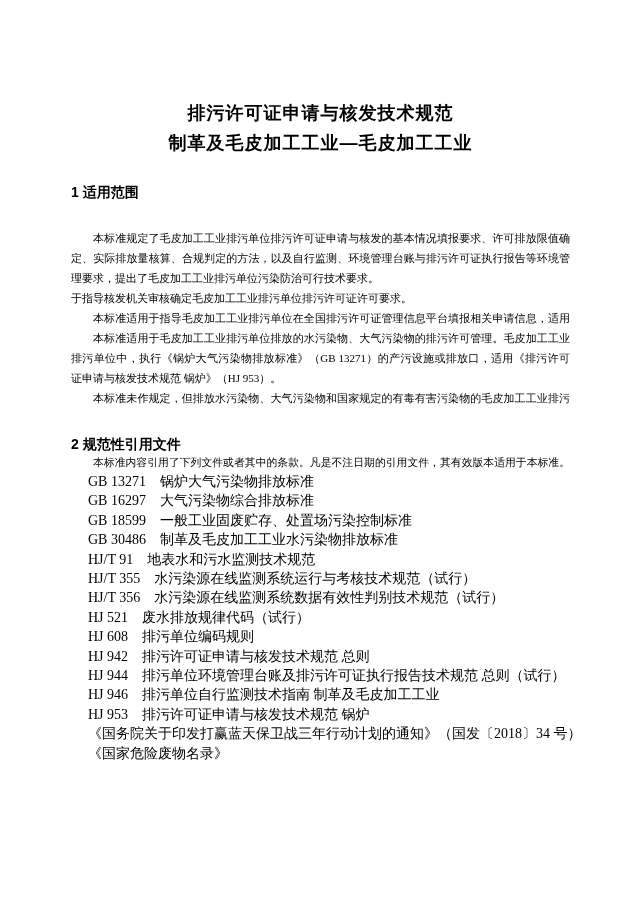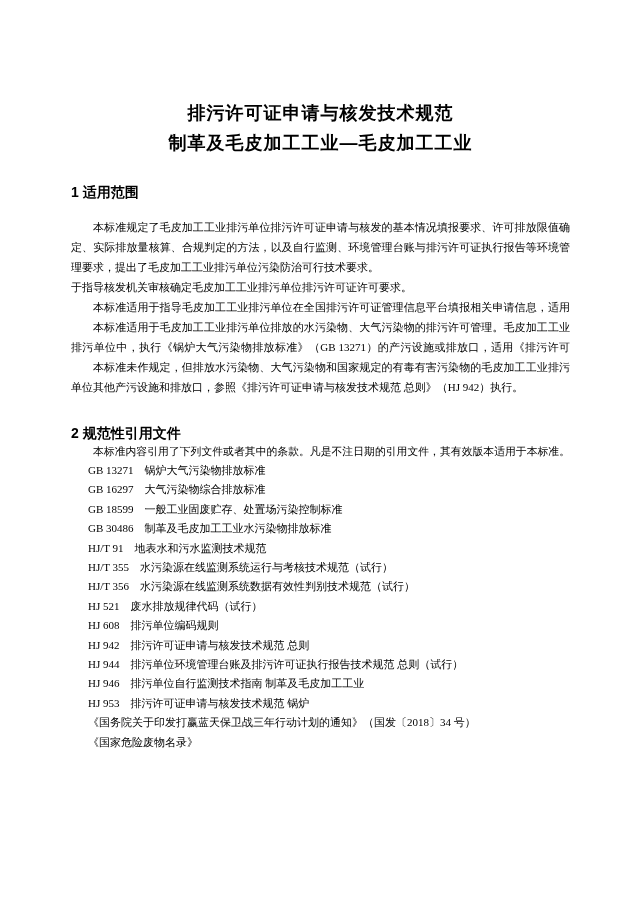--- a/index.html
+++ b/index.html
@@ -42,33 +42,33 @@
   .para { margin: 0; }
   .para:first-of-type { margin-top: 11px; }
   .body-line {
     font-size: 11px;
     line-height: 20px;
     text-align: justify;
     text-align-last: justify;
   }
   .body-line.first { text-indent: 22px; }
   .body-line.last  { text-align-last: left; }
-  .paragraphs { margin-top: 17px; }
+  .paragraphs { margin-top: 28px; }
   .intro-line {
     font-size: 10.8px;
     line-height: 20px;
     text-indent: 22px;
     text-align: justify;
     text-align-last: justify;
   }
   .reference-list {
     padding-left: 17px;
   }
   .reference-item {
-    font-size: 11px;
+    font-size: 14px;
     line-height: 19.4px;
     white-space: nowrap;
   }
   .page-number {
     position: absolute;
     top: 839px;
     left: 0;
     right: 0;
     text-align: center;
     font-size: 11px;
@@ -91,24 +91,24 @@
       <div class="body-line">定、实际排放量核算、合规判定的方法，以及自行监测、环境管理台账与排污许可证执行报告等环境管</div>
       <div class="body-line last">理要求，提出了毛皮加工工业排污单位污染防治可行技术要求。</div>
     </div>
     <div class="para">
       <div class="body-line last">于指导核发机关审核确定毛皮加工工业排污单位排污许可证许可要求。</div>
       <div class="body-line first">本标准适用于指导毛皮加工工业排污单位在全国排污许可证管理信息平台填报相关申请信息，适用</div>
     </div>
     <div class="para">
       <div class="body-line first">本标准适用于毛皮加工工业排污单位排放的水污染物、大气污染物的排污许可管理。毛皮加工工业</div>
       <div class="body-line">排污单位中，执行《锅炉大气污染物排放标准》（GB 13271）的产污设施或排放口，适用《排污许可</div>
+      <div class="body-line last">证申请与核发技术规范 锅炉》（HJ 953）。</div>
     </div>
     <div class="para">
       <div class="body-line first">本标准未作规定，但排放水污染物、大气污染物和国家规定的有毒有害污染物的毛皮加工工业排污</div>
-      <div class="body-line last">单位其他产污设施和排放口，参照《排污许可证申请与核发技术规范 总则》（HJ 942）执行。</div>
     </div>
   </div>
 
   <div class="section-heading h-refs">2 规范性引用文件</div>
 
   <div class="intro-line">本标准内容引用了下列文件或者其中的条款。凡是不注日期的引用文件，其有效版本适用于本标准。</div>
 
   <div class="reference-list">
     <div class="reference-item">GB 13271　锅炉大气污染物排放标准</div>
     <div class="reference-item">GB 16297　大气污染物综合排放标准</div>

